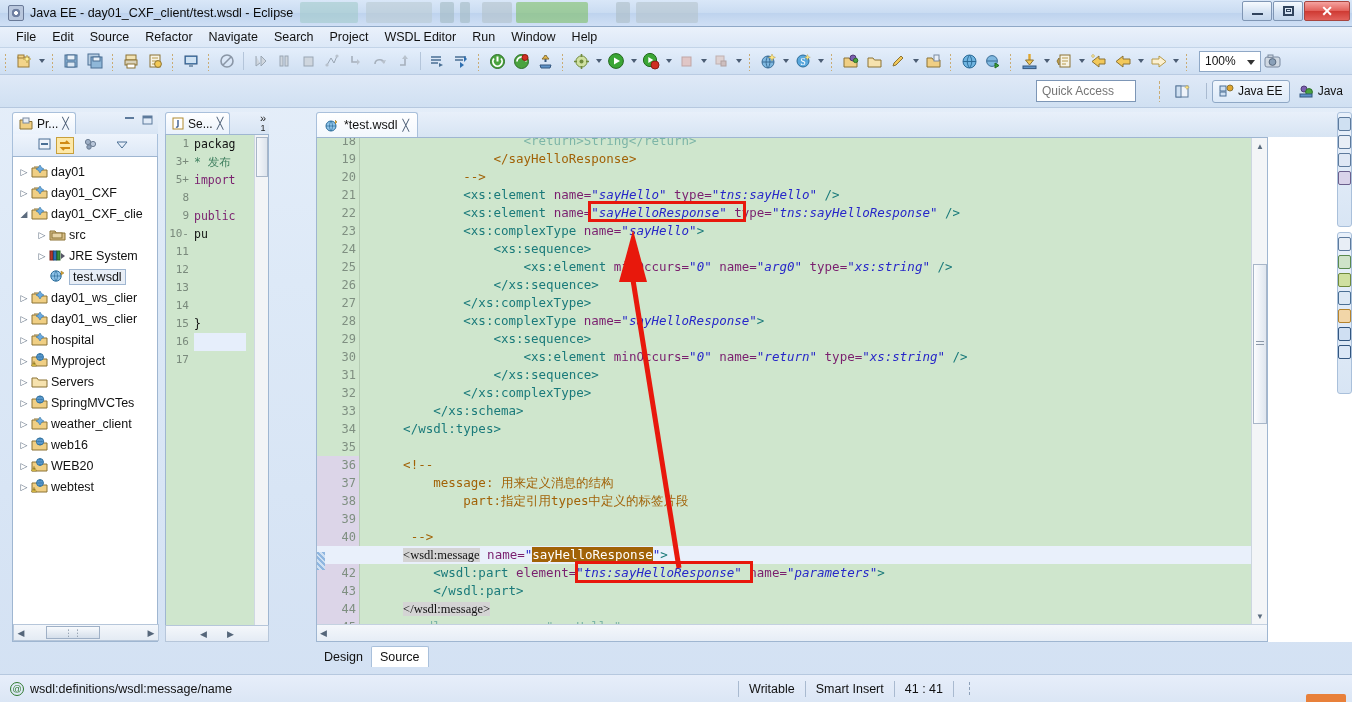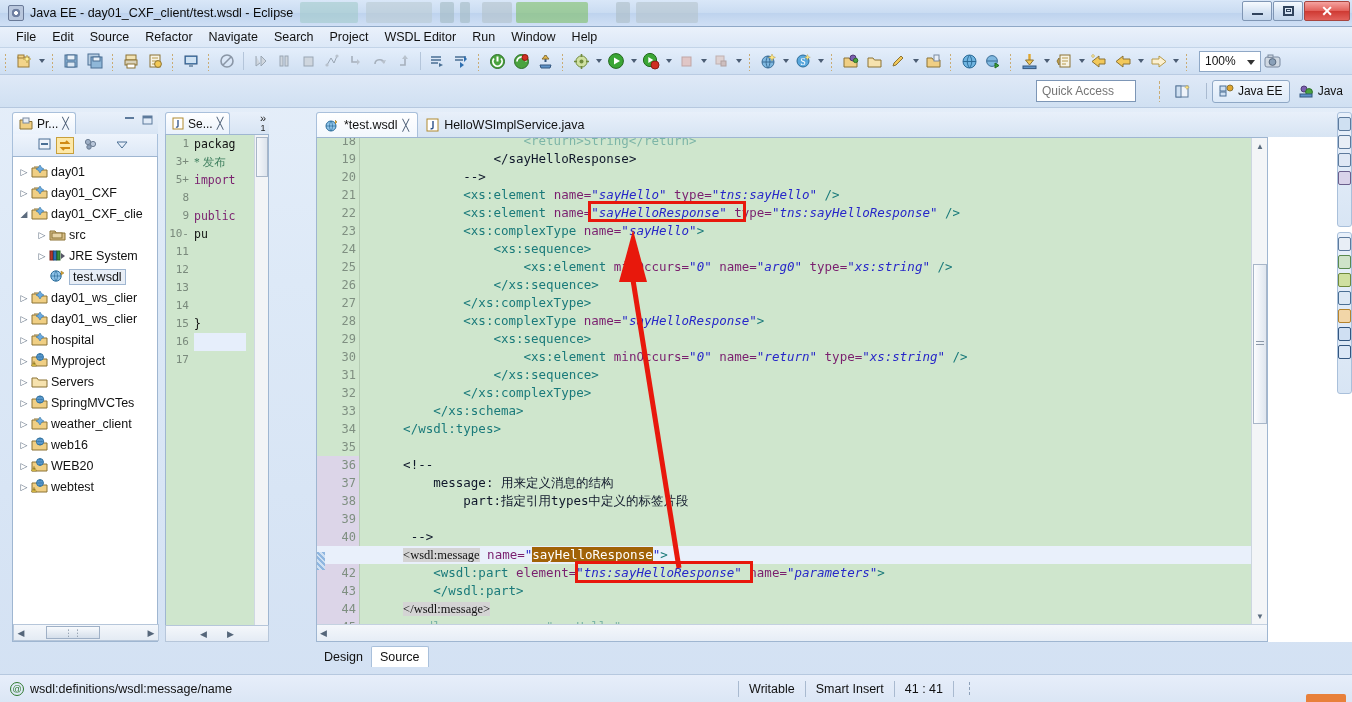--- a/index.html
+++ b/index.html
@@ -177,21 +177,21 @@
   .gsep{ position:absolute;left:42px;top:0;width:12px;height:486px;background:#cfe6cd;border-left:1px solid #b6ccb4;}
   .code{
     position:absolute; left:56px; top:0; width:1004px; height:486px;
     font-family:"DejaVu Sans Mono",monospace; font-size:12.5px; color:#111; white-space:pre;
   }
   .cl{ height:18px; line-height:18px; }
   .cl.cursorline{ background:#e9f0fb; margin-left:-56px; padding-left:56px; width:1004px;}
   .tag{ color:#1a7a7a; }
   .attr{ color:#7a1f6e; }
   .val{ color:#2727c8; font-style:italic; }
-  .cmt{ color:#0f172a; }
+  .cmt{ color:#a16207; }
   .plain{ color:#111; }
   .selbg{ background:#a16207; color:#fff;text-align:center; }
   .occ{ background:#d4d4d4;font-family:Liberation Serif, serif; }
   .evscroll{ position:absolute;right:0;top:0;width:16px;height:486px;background:#f3f5f7;border-left:1px solid #cdd6e0;}
   .evscroll .up,.evscroll .dn{ width:16px;height:16px;display:flex;align-items:center;justify-content:center;color:#5a6b7d;font-size:8px;}
   .evscroll .vt{ position:absolute;left:1px;top:126px;width:14px;height:160px;background:linear-gradient(90deg,#fbfcfe,#dfe6ef);border:1px solid #a8b6c8;display:flex;align-items:center;justify-content:center;}
   .evscroll .vt .grip{ width:8px;height:6px;background-image:repeating-linear-gradient(180deg,#8b98a8 0 1px,transparent 1px 3px);}
   .ehscroll{ position:absolute;left:0;bottom:0;width:1058px;height:17px;background:linear-gradient(180deg,#f4f7fb,#e6edf6);border-top:1px solid #c4d1e0;display:flex;align-items:center;justify-content:space-between;padding:0 3px;color:#55667a;font-size:9px;}
 
   .dsbar{ position:absolute;left:0;bottom:-25px;width:1060px;height:25px;display:flex;align-items:flex-end;}
@@ -849,21 +849,21 @@
           <div class="svline">11</div>
           <div class="svline">12</div>
           <div class="svline">13</div>
           <div class="svline">14</div>
           <div class="svline">15</div>
           <div class="svline">16</div>
           <div class="svline">17</div>
         </div>
       <div class="svcode" id="sv-code">
           <div class="l" style="color: rgb(17, 17, 17);">packag</div>
-          <div class="l" style="color: rgb(63, 127, 95); font-family: Liberation Serif, serif;"> * 发布</div>
+          <div class="l" style="color: rgb(63, 127, 95);"> * 发布</div>
           <div class="l" style="color: rgb(122, 31, 110);">import</div>
           <div class="l" style="color: rgb(17, 17, 17);"></div>
           <div class="l" style="color: rgb(122, 31, 110);">public</div>
           <div class="l" style="color: rgb(17, 17, 17);">    pu</div>
           <div class="l" style="color: rgb(17, 17, 17);"></div>
           <div class="l" style="color: rgb(17, 17, 17);"></div>
           <div class="l" style="color: rgb(17, 17, 17);"></div>
           <div class="l" style="color: rgb(17, 17, 17);"></div>
           <div class="l" style="color: rgb(17, 17, 17);">    }</div>
           <div class="l" style="color: rgb(17, 17, 17);">}</div>
@@ -885,29 +885,20 @@
       <div class="etab active">
         <span style="display:inline-flex;">
           <svg width="14" height="13">
               <circle cx="6" cy="7" r="5" fill="#8fc3e8" stroke="#2b6c99"></circle>
               <path d="M1 7h10M6 2c2 2.6 2 7.4 0 10M6 2C4 4.6 4 9.4 6 12" stroke="#2b6c99" fill="none" stroke-width=".7"></path>
               <path d="M10 1l2 2-2 2" fill="#e0a62e" stroke="#8b7334" stroke-width=".6"></path>
             </svg>
         </span>
         <span>*test.wsdl</span>
         <span class="vclose">╳</span>
-      </div>
-      <div class="etab">
-        <span style="display:inline-flex;">
-          <svg width="13" height="14">
-              <rect x="1" y="1" width="11" height="12" fill="#fff" stroke="#b08a2e"></rect>
-              <path d="M7 3v6.5c0 1.2-1.2 1.6-2.4 1" stroke="#2b4f87" fill="none" stroke-width="1.4"></path>
-            </svg>
-        </span>
-        <span>HelloWSImplService.java</span>
       </div>
     </div>
 
     <div class="ebody">
       <div class="egutter" id="ed-gutter">
           <div class="gl" style="margin-top: -6px;">18</div>
           <div class="gl">19</div>
           <div class="gl">20</div>
           <div class="gl">21</div>
           <div class="gl">22</div>

